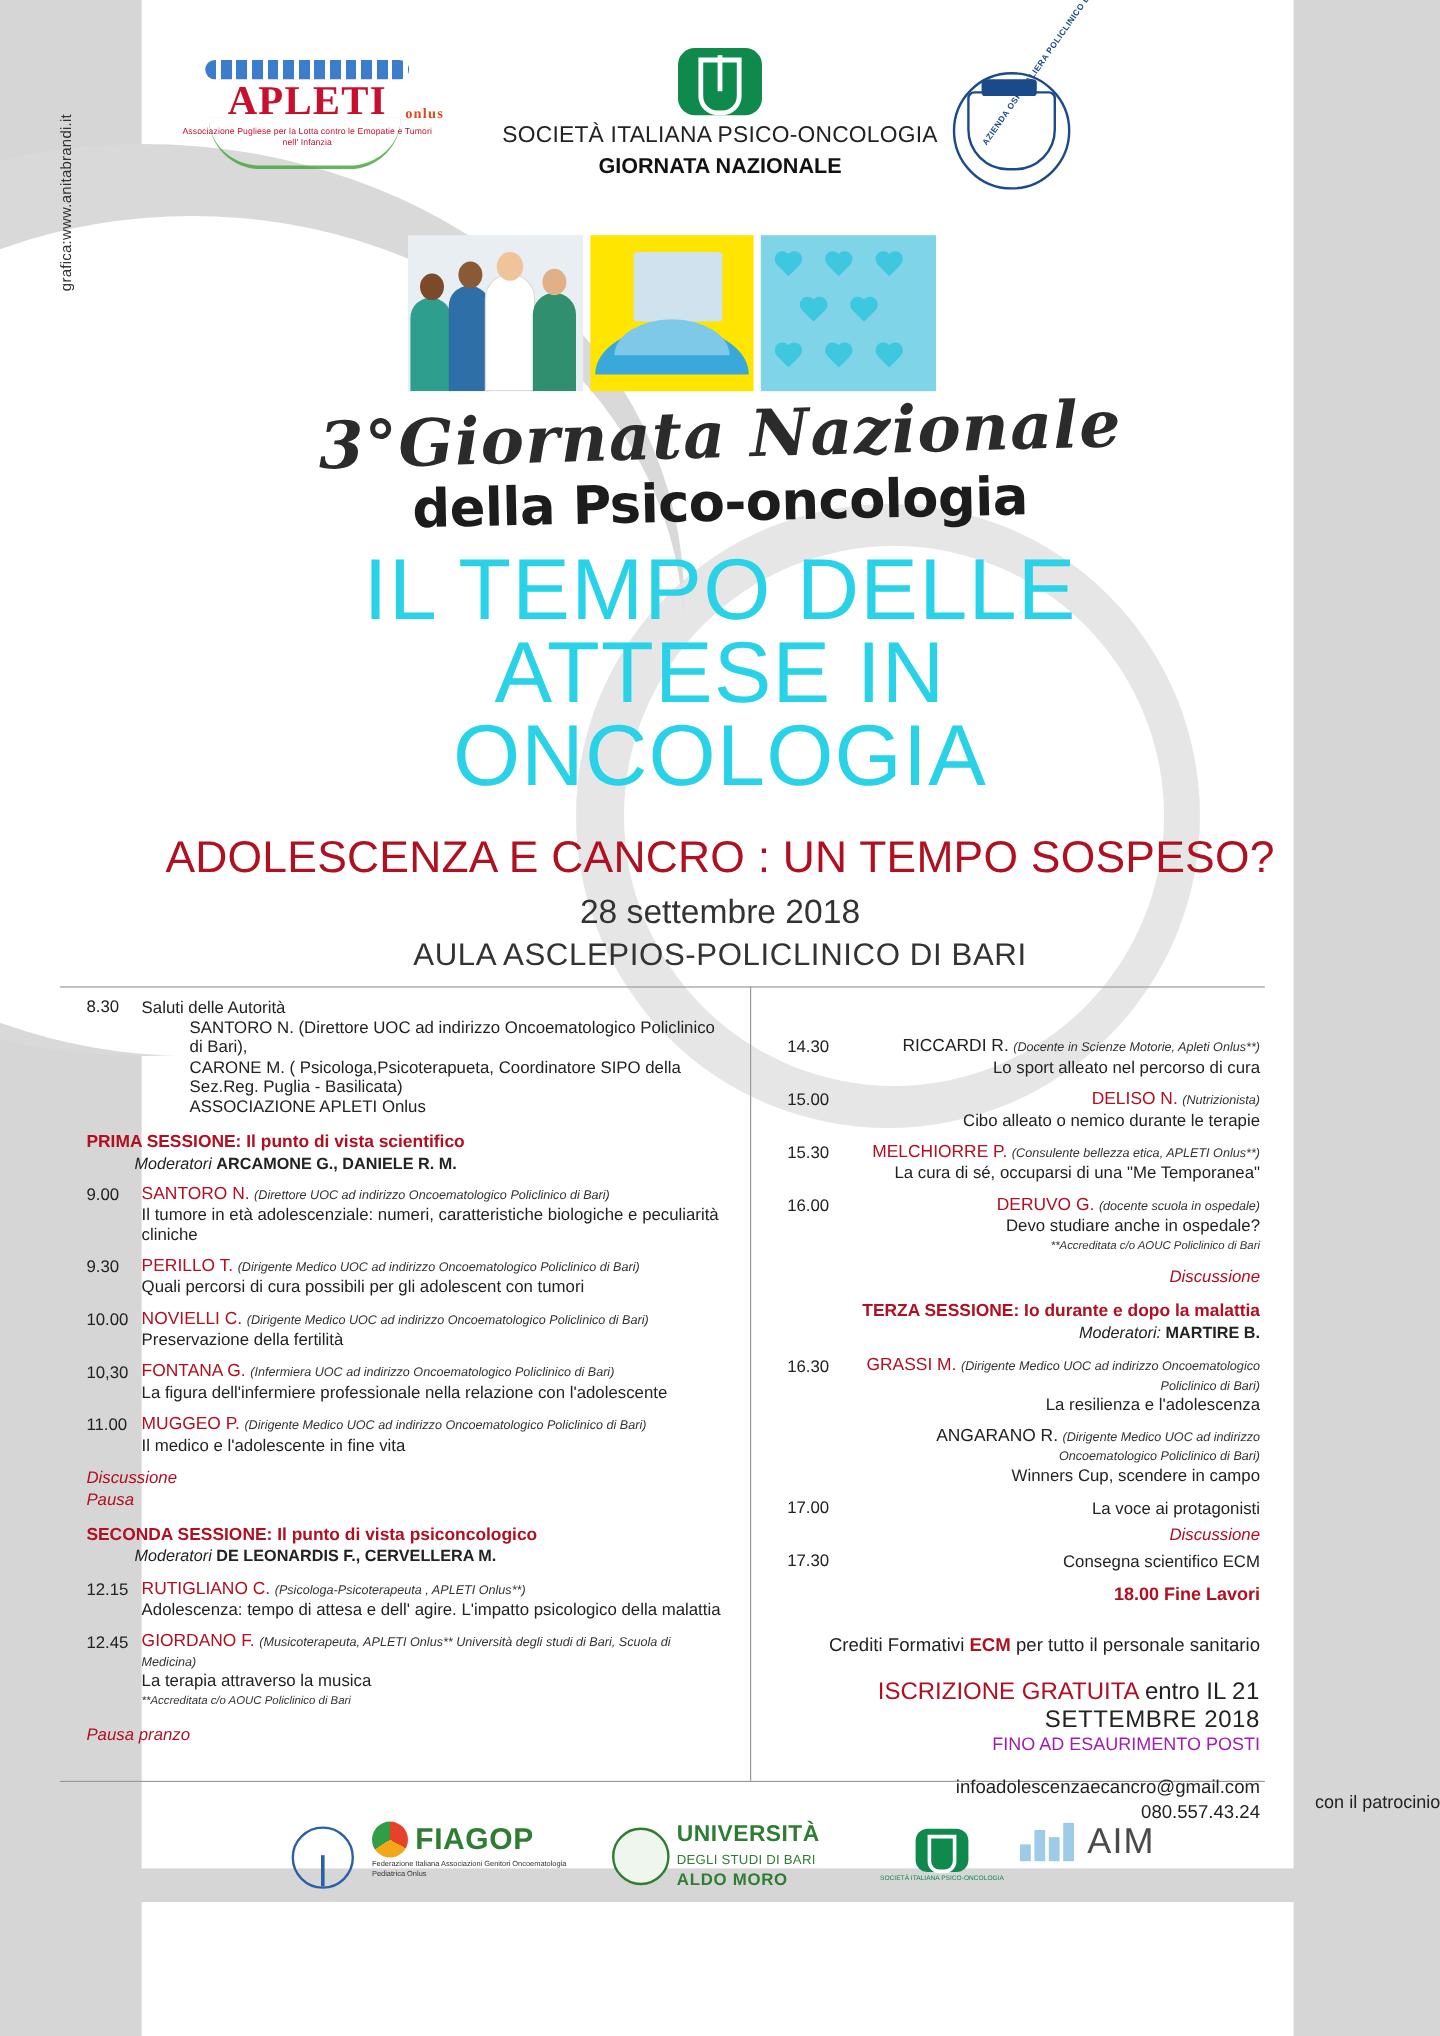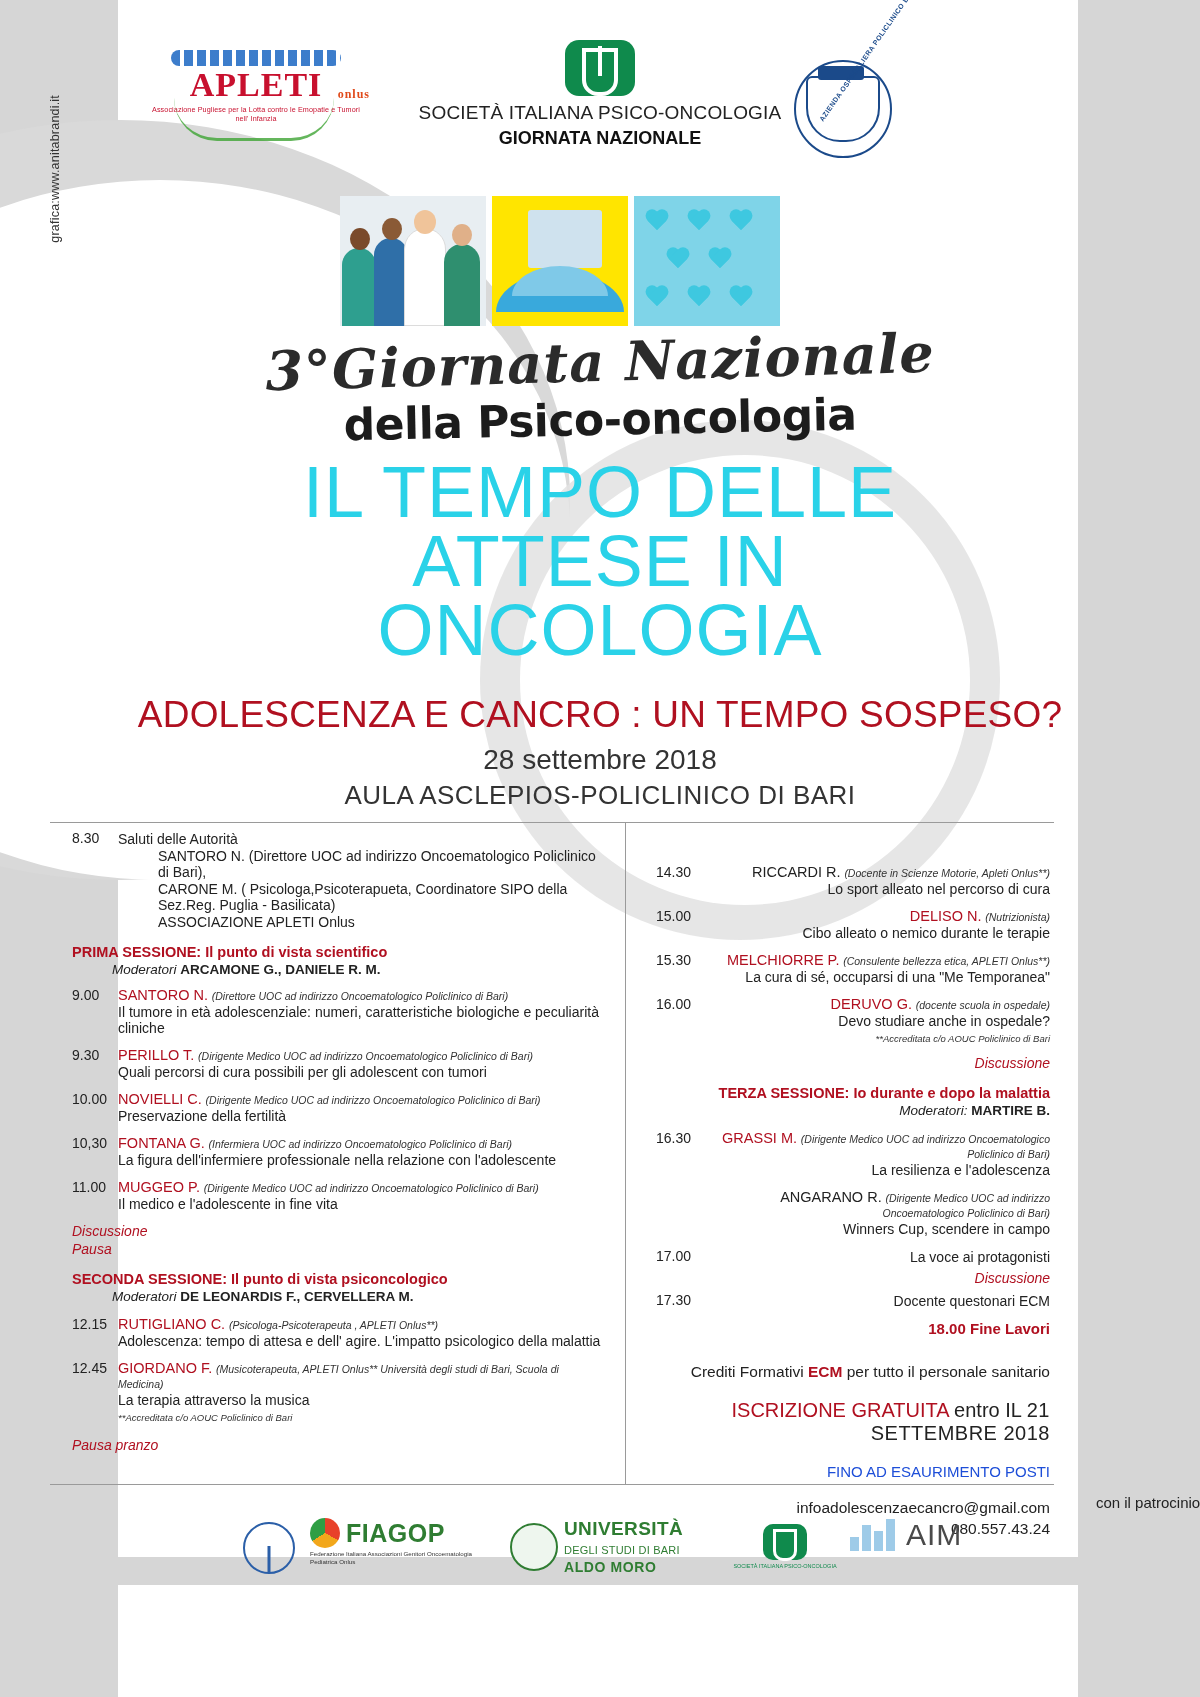--- a/index.html
+++ b/index.html
@@ -194,21 +194,21 @@
   .discussione{color:#b01020;font-style:italic;font-size:14px;margin:10px 0 0;}
   .pausa{color:#b01020;font-style:italic;font-size:14px;margin:2px 0 0;}
   .regist{color:#b01020;font-style:italic;font-weight:bold;font-size:14.5px;margin-bottom:14px;}
   .note{font-size:9.5px;font-style:italic;color:#333;margin-top:4px;}
   .fine{color:#b01020;font-weight:bold;font-size:15px;margin-top:8px;}
   .crediti{font-size:15.5px;color:#222;margin-top:26px;}
   .crediti .ecm{color:#b01020;font-weight:bold;}
   .iscrizione{font-size:20px;color:#b01020;margin-top:18px;}
   .iscrizione .black{color:#222;}
   .iscrizione .date{color:#222;letter-spacing:.5px;}
-  .posti{font-size:15px;color:#1d4ed8;margin-top:18px;}
+  .posti{font-size:15px;color:#a21caf;margin-top:0;}
   .contact{font-size:15.5px;color:#222;margin-top:18px;line-height:1.35;}
 
   
   .patrocinio{
     position:absolute;left:16px;top:1494px;width:1200px;text-align:right;
     font-size:15px;color:#222;
   }
   .footer-logos{
     position:absolute;left:210px;top:1518px;width:800px;height:72px;
   }
@@ -522,21 +522,21 @@
   <div class="entry">
     <div class="time">17.00</div>
     <div class="body">
         <div class="desc">La voce ai protagonisti</div>
       </div>
   </div>
   <div class="discussione" style="margin-top:-6px">Discussione</div>
   <div class="entry" style="margin-top:6px">
     <div class="time">17.30</div>
     <div class="body">
-        <div class="desc">Docente questonari ECM</div>
+        <div class="desc">Consegna scientifico ECM</div>
       </div>
   </div>
 
   <div class="fine">18.00  Fine Lavori</div>
 
   <div class="crediti">
     <span>Crediti Formativi </span><span class="ecm">ECM</span><span> per tutto il personale sanitario</span>
   </div>
 
   <div class="iscrizione">

